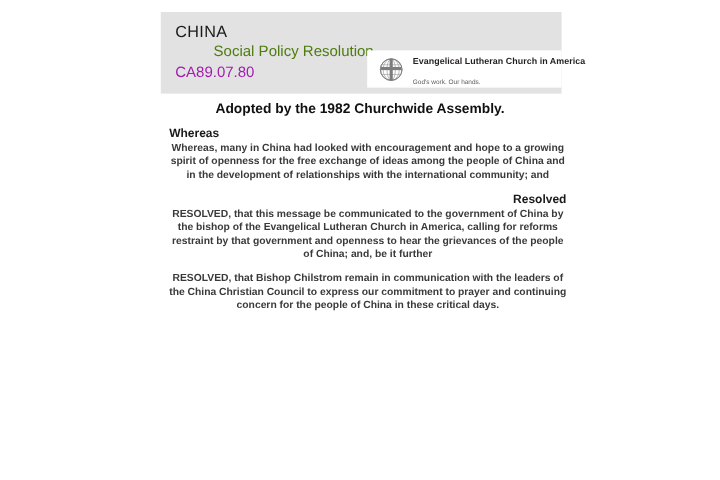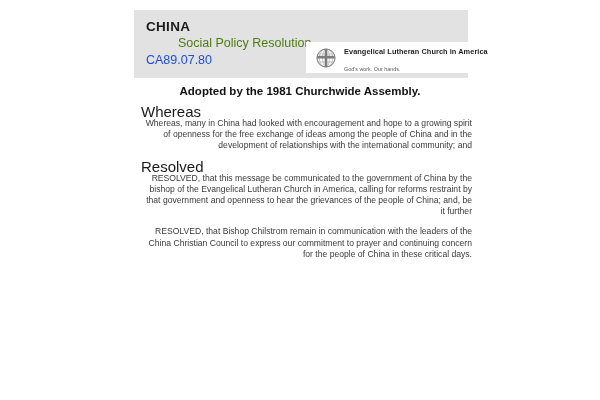--- a/index.html
+++ b/index.html
@@ -25,37 +25,37 @@
     height: 68px;
     background: #e2e2e2;
   }
   .header-text {
     position: absolute;
     left: 12px;
     top: 9px;
   }
   .doc-title {
     font-size: 13.5px;
-    font-weight: bold;
+    font-weight: normal;
     letter-spacing: 0.3px;
     line-height: 16px;
     color: #1a1a1a;
   }
   .doc-subtitle {
     font-size: 12.5px;
     font-weight: normal;
     line-height: 17px;
     color: #4d7c0f;
     margin-left: 32px;
   }
   .doc-code {
     font-size: 12.5px;
     font-weight: normal;
     line-height: 17px;
-    color: #1d4ed8;
+    color: #a21caf;
   }
 
   
   .logo-box {
     position: absolute;
     left: 172px;
     top: 32px;
     width: 162px;
     height: 31px;
     background: #ffffff;
@@ -100,35 +100,37 @@
   }
 
   
   .body-wrap {
     position: absolute;
     left: 141px;
     top: 106px;
     width: 331px;
   }
   .section-heading {
-    font-size: 15px;
-    font-weight: normal;
+    font-size: 10px;
+    font-weight: bold;
     color: #1a1a1a;
     margin: 0 0 1px 0;
     line-height: 11px;
   }
   .section-heading.resolved-heading {
     margin-top: 9px;
+    text-align: right;
   }
   p.para {
     font-size: 8.6px;
     line-height: 11.2px;
     color: #3a3a3a;
     margin: 0 0 9px 0;
-    text-align: right;
+    text-align: center;
+    font-weight: bold;
   }
 </style>
 </head>
 <body>
 
 <div class="header-band">
 
   <div class="header-text">
     <div class="doc-title">CHINA</div>
     <div class="doc-subtitle">Social Policy Resolution</div>
@@ -158,21 +160,21 @@
         <circle cx="22" cy="22" r="18" fill="none" stroke="#7d7d7d" stroke-width="1.6"></circle>
       </svg>
     </span>
     <span class="logo-words">
       <span class="logo-name">Evangelical Lutheran Church in America</span>
       <span class="logo-tagline">God's work. Our hands.</span>
     </span>
   </div>
 </div>
 
-<div class="adopted-line">Adopted by the 1981 Churchwide Assembly.</div>
+<div class="adopted-line">Adopted by the 1982 Churchwide Assembly.</div>
 
 <div class="body-wrap">
 
   <div>
     <div class="section-heading">Whereas</div>
     <p class="para">Whereas, many in China had looked with encouragement and hope to a growing spirit of openness for the free exchange of ideas among the people of China and in the development of relationships with the international community; and</p>
   </div>
 
   <div>
     <div class="section-heading resolved-heading">Resolved</div>

